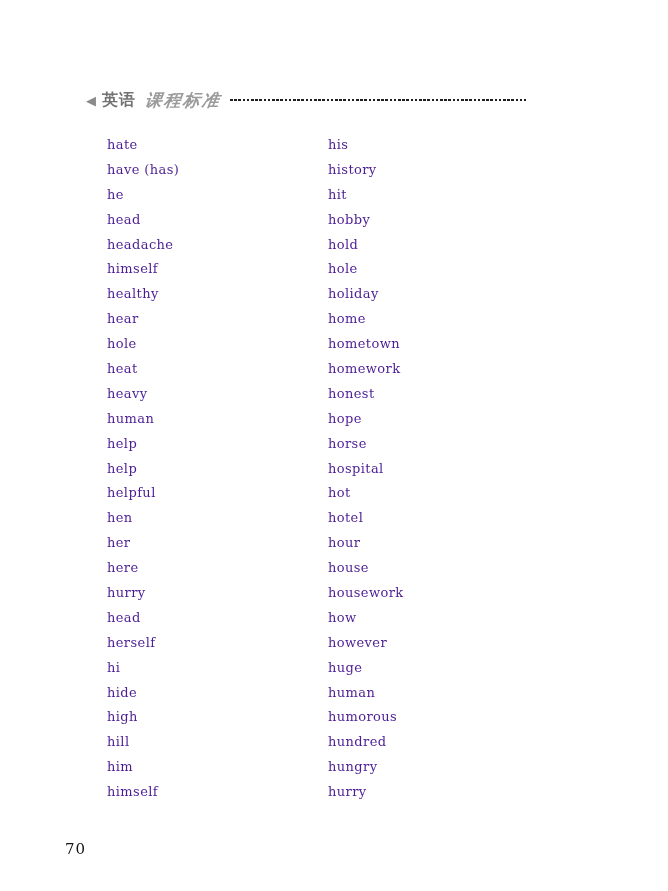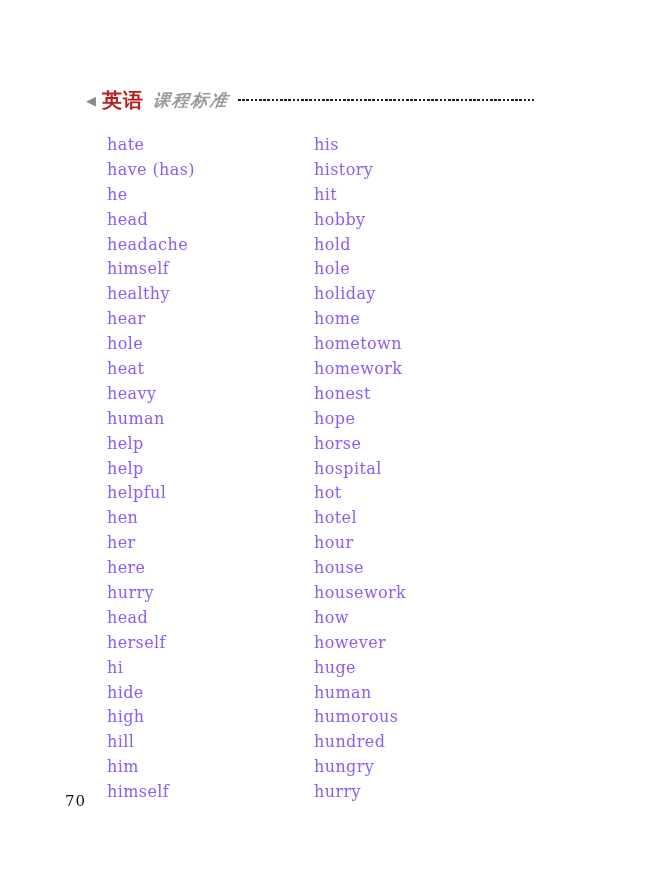--- a/index.html
+++ b/index.html
@@ -26,23 +26,23 @@
     align-items: center;
   }
   .tri {
     color: #8a8a8a;
     font-size: 13px;
     line-height: 1;
     font-family: "DejaVu Sans", sans-serif;
   }
   .h-bold {
     margin-left: 6px;
-    font-size: 20px;
+    font-size: 16px;
     font-weight: bold;
-    color: #b91c1c;
+    color: #737373;
     letter-spacing: 1px;
     font-family: "DejaVu Sans", sans-serif;
   }
   .h-gray {
     margin-left: 9px;
     font-size: 17px;
     font-weight: bold;
     font-style: italic;
     color: #9b9b9b;
     letter-spacing: 2px;
@@ -62,34 +62,34 @@
   }
   
   .col {
     position: absolute;
     top: 133px;
     margin: 0;
     padding: 0;
     list-style: none;
   }
   .col-left  { left: 107px; }
-  .col-right { left: 314px; }
+  .col-right { left: 328px; }
   .word {
     height: 24.9px;
     line-height: 24.9px;
-    font-size: 16px;
+    font-size: 13px;
     letter-spacing: 0.4px;
     white-space: nowrap;
-    color: #8b5cf6;
+    color: #4c1d95;
   }
   
   .pageno {
     position: absolute;
     left: 65px;
-    top: 792px;
+    top: 840px;
     font-size: 15px;
     letter-spacing: 1px;
     color: #141414;
   }
 </style>
 </head>
 <body>
 
 <div class="page">
 

